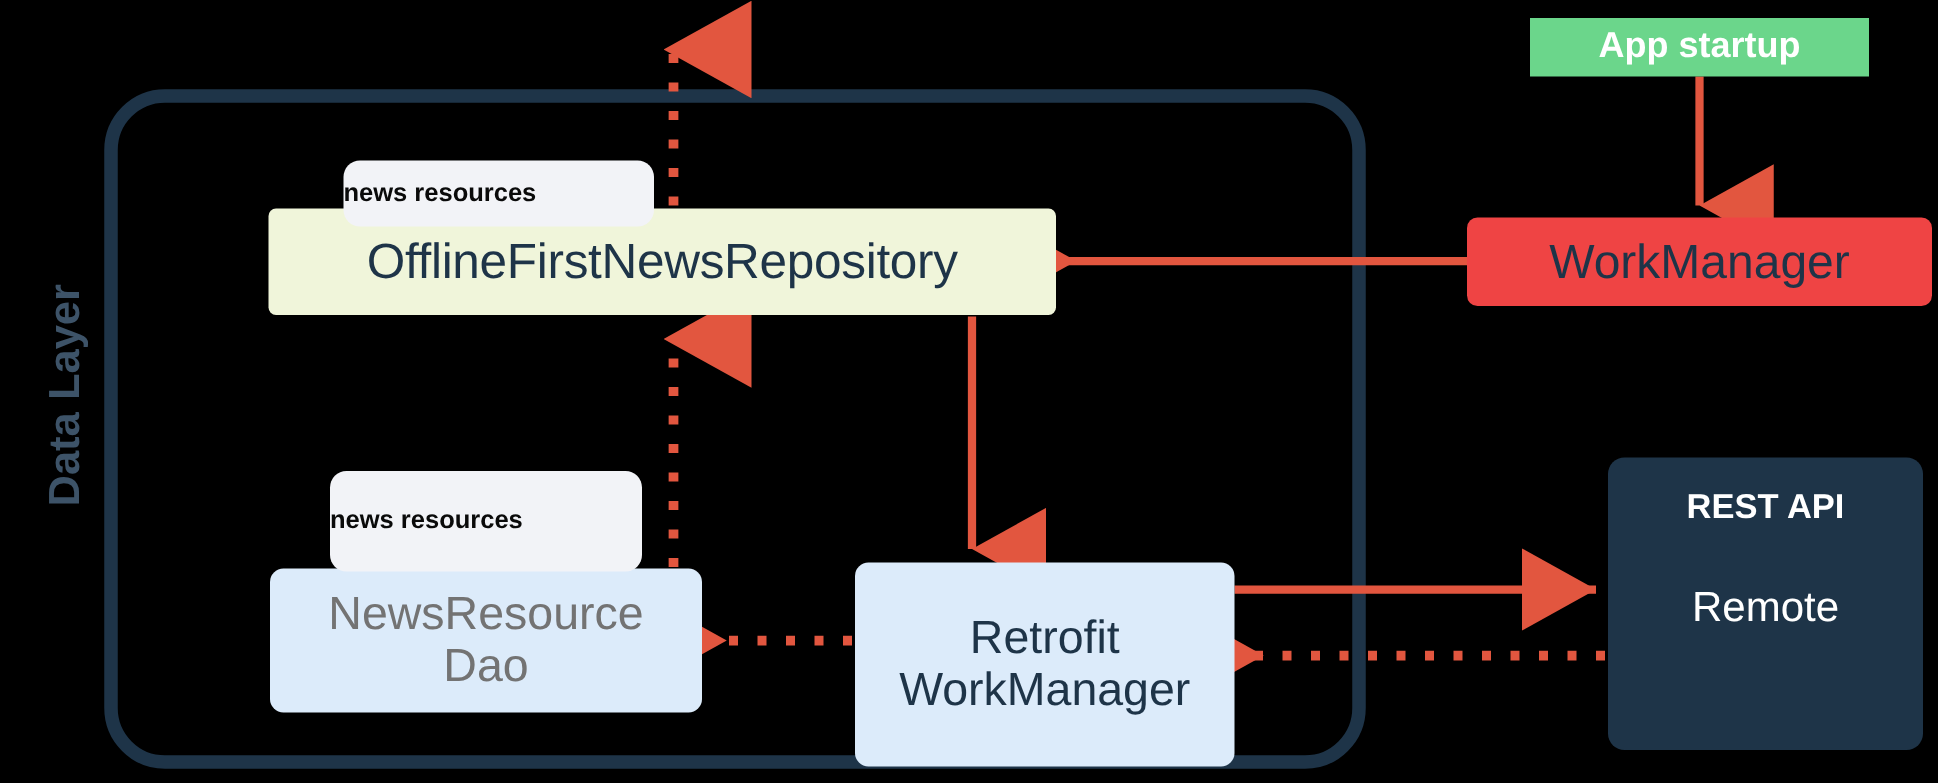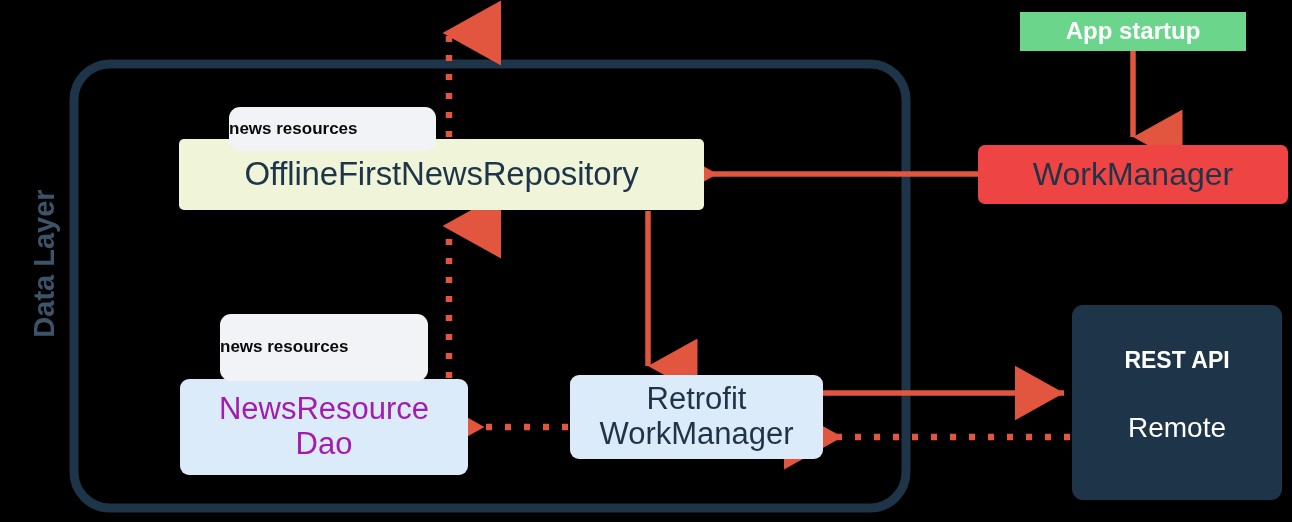--- a/index.html
+++ b/index.html
@@ -39,25 +39,25 @@
     background: #F0F5DA;
     border-radius: 5px;
     color: #1E3448;
     font-size: 33px;
     letter-spacing: -0.2px;
   }
   #node-dao {
     left: 180px; top: 379px; width: 288px; height: 96px;
     background: #DCEBFA;
     border-radius: 9px;
-    color: #a21caf;
+    color: #737373;
     font-size: 31px;
   }
   #node-retrofit {
-    left: 570px; top: 375px; width: 253px; height: 84px;
+    left: 570px; top: 375px; width: 253px; height: 136px;
     background: #DCEBFA;
     border-radius: 9px;
     color: #1E3448;
     font-size: 31px;
   }
   #node-workmanager {
     left: 978px; top: 145px; width: 310px; height: 59px;
     background: #ef4444;
     border-radius: 7px;
     color: #1E3448;
@@ -74,21 +74,21 @@
   #node-remoteserver {
     left: 1072px; top: 305px; width: 210px; height: 195px;
     background: #1E3448;
     border-radius: 11px;
     color: #FFFFFF;
     justify-content: flex-start;
   }
   #node-remoteserver .rs-title {
     font-size: 23px;
     font-weight: 700;
-    margin-top: 43px;
+    margin-top: 20px;
   }
   #node-remoteserver .rs-sub {
     font-size: 28px;
     font-weight: 400;
     margin-top: 37px;
     line-height: 1.18;
   }
   
   .chip {
     position: absolute;

